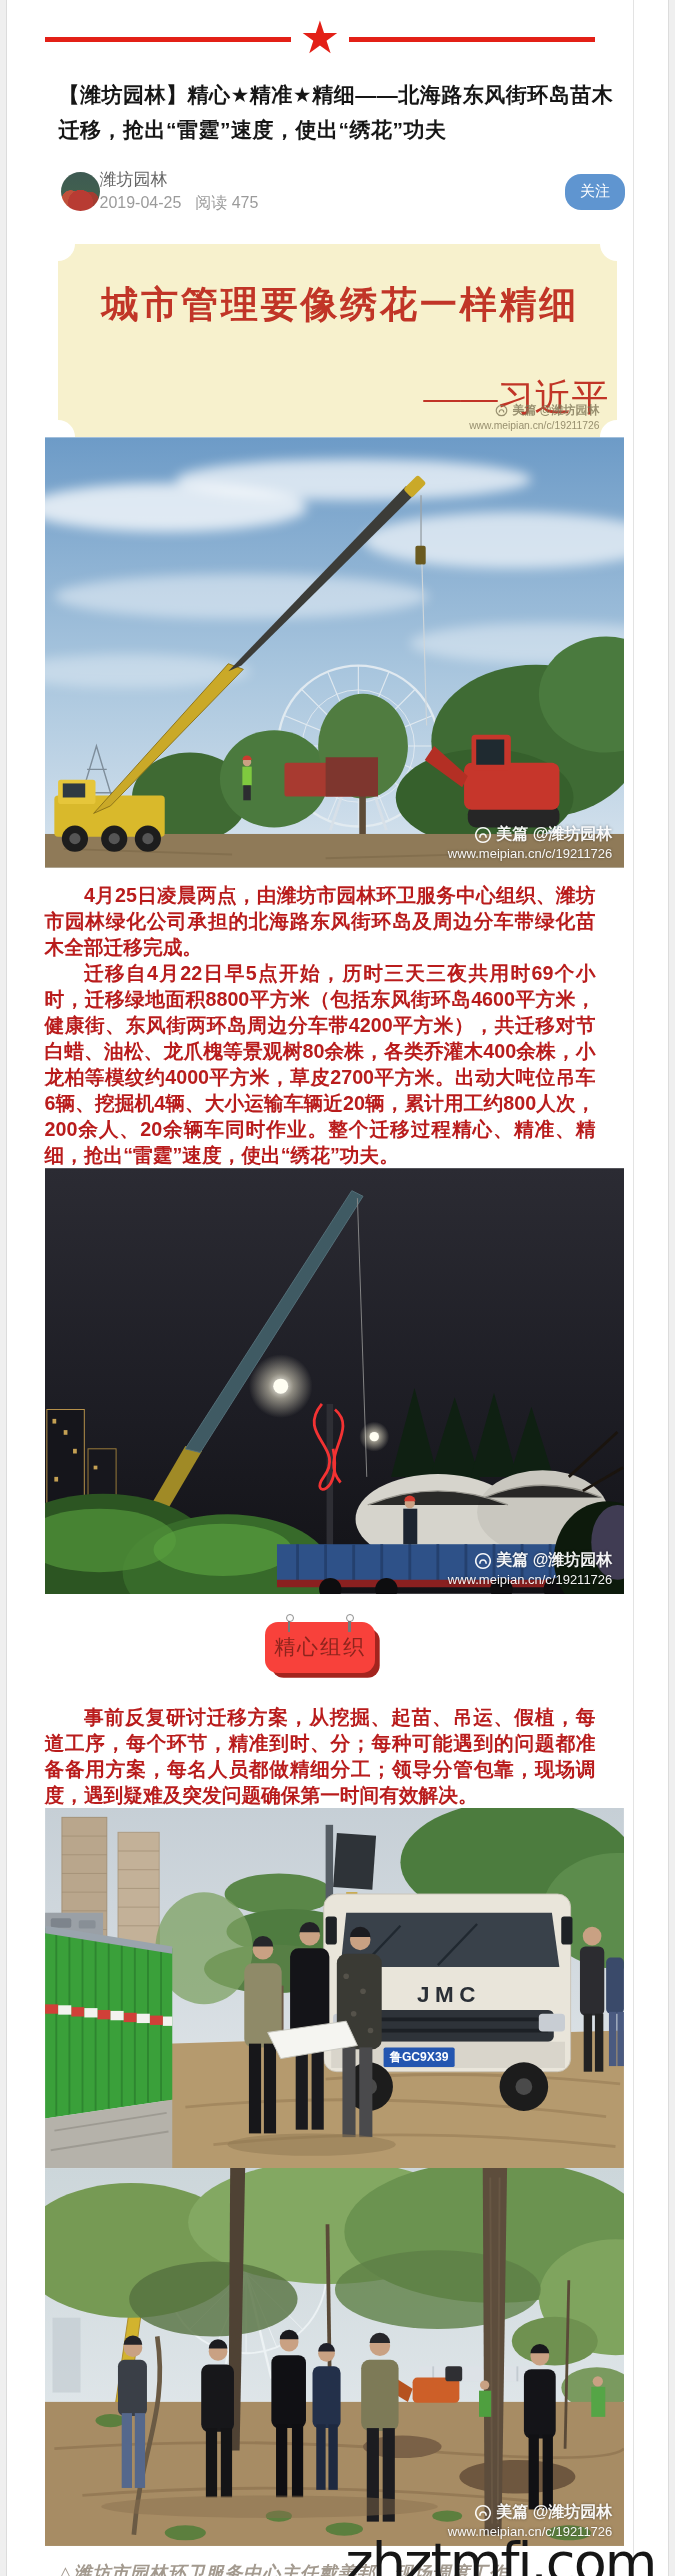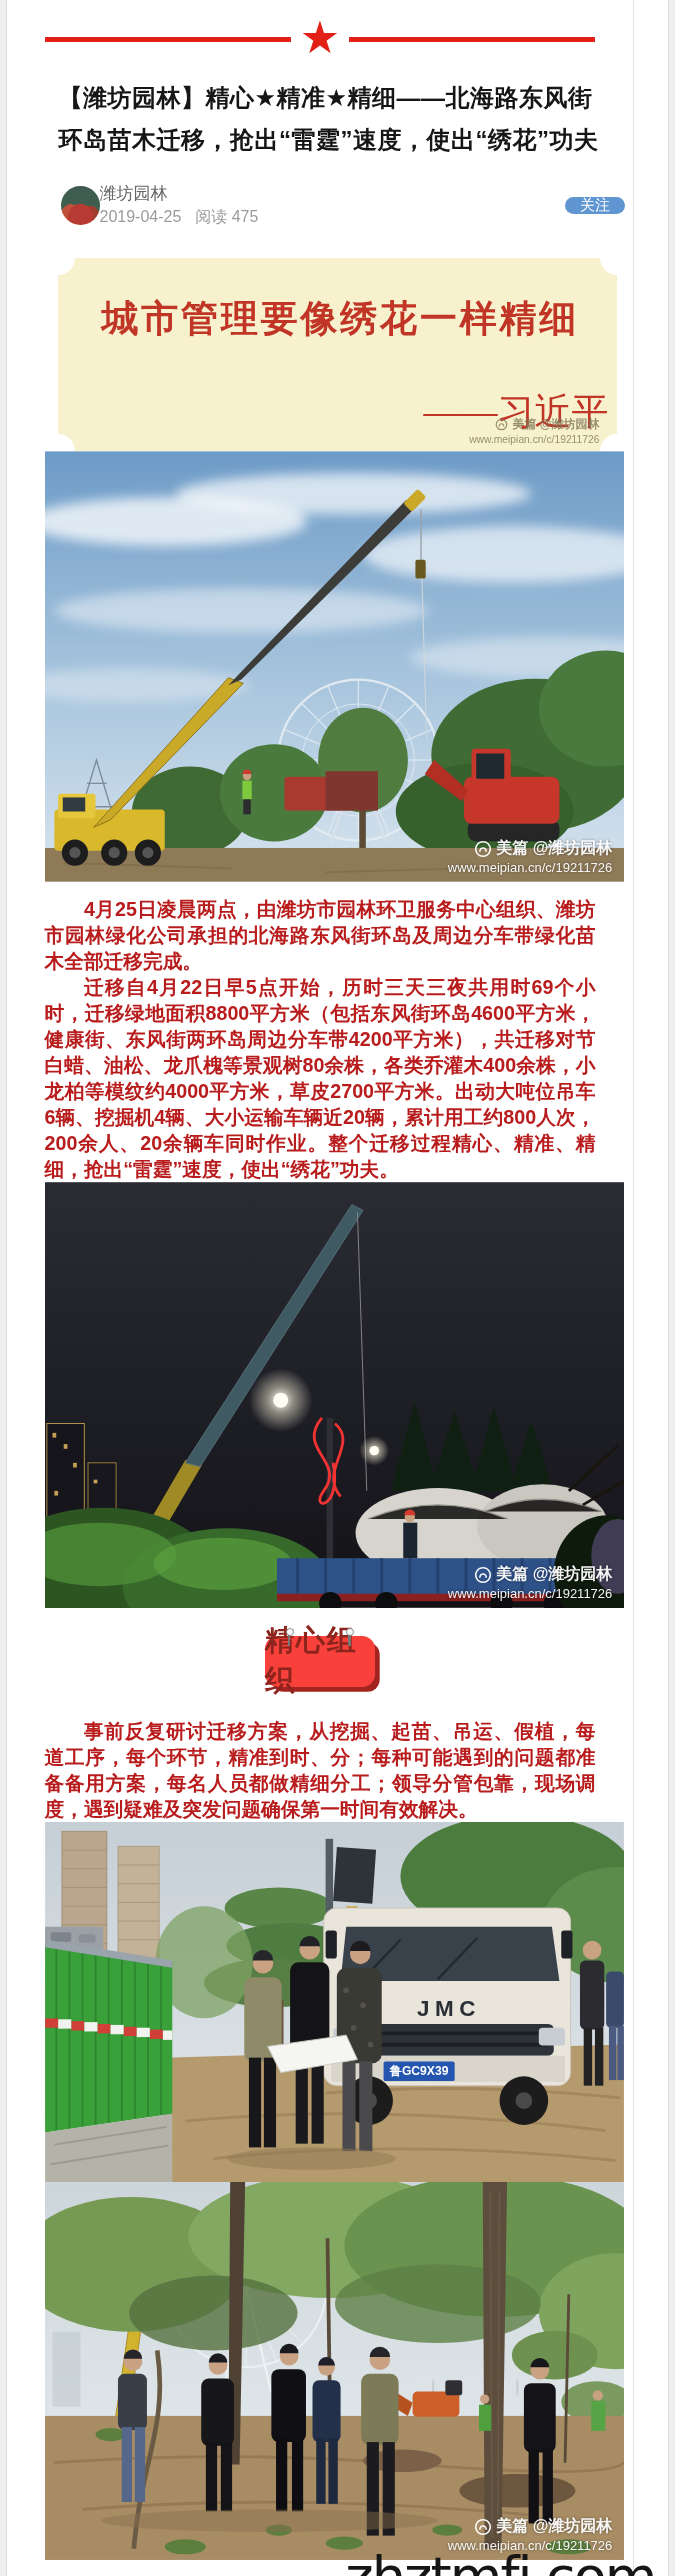--- a/index.html
+++ b/index.html
@@ -9,34 +9,34 @@
   .edge-left{position:absolute;left:0;top:0;width:6.6px;height:100%;background:#efefef;border-right:0.9px solid #dcdcdc}
   .edge-right{position:absolute;right:0;top:0;width:8.4px;height:100%;background:#efefef;border-left:0.9px solid #dcdcdc}
   .card{position:absolute;left:7.5px;top:0;width:626px;height:100%;background:#fff;border-right:0.9px solid #e3e3e3}
 
   
   .divider{display:flex;align-items:center;justify-content:center;padding-top:19px;height:60px}
   .divider .bar{width:246px;height:4.7px;background:#e32017}
   .divider .star{color:#e32017;font-size:45px;line-height:41px;margin:0 8.4px;transform:translateY(-1.9px)}
 
   
-  .title{margin:17px 16px 0 51px;font-size:24px;line-height:42px;font-weight:bold;color:#161616;letter-spacing:0.5px}
+  .title{margin:17px 16px 0 51px;font-size:21px;line-height:35px;font-weight:bold;color:#161616;letter-spacing:0.5px}
 
   
   .author-row{display:flex;align-items:center;margin:22.5px 7.5px 0 53px}
   .avatar{width:39px;height:39px;border-radius:50%;flex:0 0 39px;
     background:radial-gradient(circle at 50% 78%,#b83b33 0 34%,transparent 35%),
                radial-gradient(circle at 25% 70%,#c0503a 0 22%,transparent 23%),
                radial-gradient(circle at 75% 72%,#a33c30 0 20%,transparent 21%),
                linear-gradient(180deg,#3e5a52 0%,#41604f 55%,#7c4436 100%)}
   .author-meta{}
   .author-name{font-size:17px;color:#666;line-height:20.6px}
   .author-sub{font-size:16px;color:#9b9b9b;margin-top:2.8px}
   .author-sub span{margin-right:9.4px}
-  .follow-btn{margin-left:auto;min-width:60px;height:17px;padding:0 13px;border:none;border-radius:16px;
+  .follow-btn{margin-left:auto;min-width:60px;height:36px;padding:0 13px;border:none;border-radius:16px;
     background:#5f95d0;color:#fff;font-size:15px;font-family:inherit;display:flex;align-items:center;justify-content:center;cursor:pointer}
 
   
   .banner{position:relative;margin:30px 0 0 50px;width:559px;height:193px;background:#f7f1cd;overflow:hidden}
   .banner .notch{position:absolute;width:34px;height:34px;border-radius:50%;background:#fff}
   .notch.tl{left:-17px;top:-17px}.notch.tr{right:-17px;top:-17px}
   .notch.bl{left:-17px;bottom:-17px}.notch.br{right:-17px;bottom:-17px}
   .banner-line1{position:absolute;left:44px;top:36px;font-family:"Liberation Serif","DejaVu Serif",serif;
     font-weight:bold;font-size:37px;color:#c13527;letter-spacing:2.8px}
   .banner-line2{position:absolute;right:8px;top:129px;font-family:"Liberation Serif","DejaVu Serif",serif;
@@ -61,21 +61,21 @@
   
   .body-text{margin:14px 37px 0 37px;font-size:19.7px;font-weight:bold;color:#b91c1c;
     line-height:26px;text-align:justify}
   .body-text p{text-indent:2em}
   .body-text.second{margin-top:31px}
 
   
   .tag-wrap{position:relative;width:110px;height:51px;margin:28px auto 0}
   .tag{position:relative;width:110px;height:51px;background:#f8413b;border-radius:13px;
     box-shadow:5.6px 5.6px 0 -0.9px #a3241e;display:flex;align-items:center;justify-content:center}
-  .tag-label{color:#8d241d;font-size:29px;font-weight:bold;letter-spacing:1.9px}
+  .tag-label{color:#8d241d;font-size:21px;font-weight:normal;letter-spacing:1.9px}
   .pin{position:absolute;top:-8.4px;width:8.4px;height:8.4px;border-radius:50%;background:#fdfdfd;border:1.9px solid #8f8f8f;z-index:2}
   .pin.left{left:20.6px}.pin.right{right:20.6px}
   .pin::after{content:"";position:absolute;left:1.4px;top:6.6px;width:2.3px;height:11.2px;background:#787878}
 
   
   .footer-zone{position:relative;margin:13px 16px 0 51px;height:30px}
   .caption{font-size:18px;font-style:italic;font-weight:bold;color:#a39a8f;letter-spacing:0.9px;line-height:28px}
   .big-watermark{position:absolute;right:-39px;top:-22.5px;font-size:54px;font-weight:400;color:#161616;
     letter-spacing:-1.9px;font-family:"DejaVu Sans","Liberation Sans",sans-serif;z-index:3;line-height:1}
 </style>

